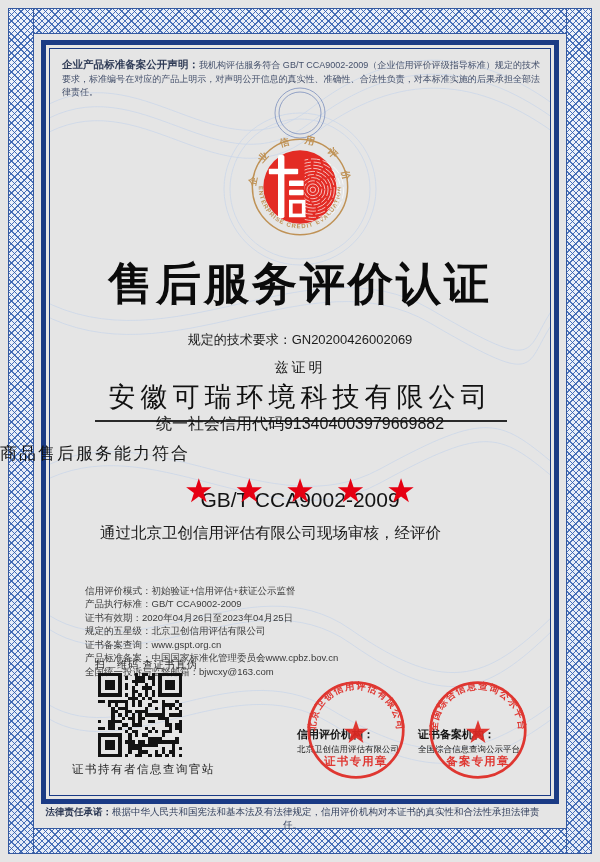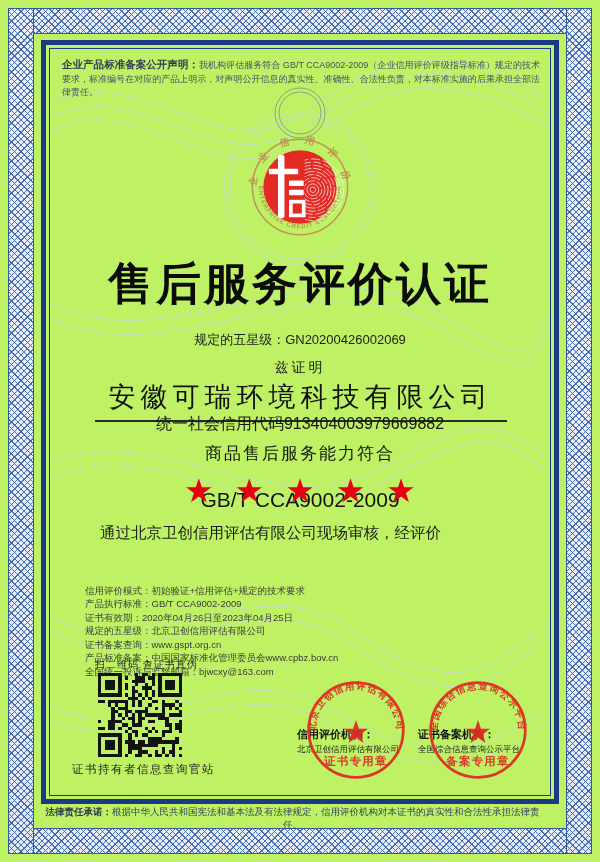--- a/index.html
+++ b/index.html
@@ -1,18 +1,18 @@
 <!DOCTYPE html>
 <html><head>
 <meta charset="utf-8">
 <style>
   html,body{margin:0;padding:0;background:#9aa3ad;}
   .page{
     position:relative;width:600px;height:862px;margin:0 auto;
-    background:#bef264;overflow:hidden;
+    background:#e5e5e5;overflow:hidden;
     font-family:"Liberation Sans","DejaVu Sans",sans-serif;color:#222;
   }
   
   .band{
     position:absolute;background:
       repeating-linear-gradient(45deg, rgba(47,92,173,.85) 0 1px, transparent 1px 4.5px),
       repeating-linear-gradient(-45deg, rgba(47,92,173,.85) 0 1px, transparent 1px 4.5px),
       linear-gradient(#eef2fa,#e4ebf7);
     border:1px solid #35599f;box-sizing:border-box;
   }
@@ -32,21 +32,21 @@
   .emblem{left:245px;top:132px;width:110px;height:110px;}
   .title{left:0;right:0;top:254px;text-align:center;font-size:45px;font-weight:bold;
          letter-spacing:3px;color:#0b0b0b;font-family:Liberation Serif, serif;}
   .cert-no{left:0;right:0;top:331px;text-align:center;font-size:13px;color:#1c1c1c;}
   .attest{left:0;right:0;top:359px;text-align:center;font-size:14px;letter-spacing:3px;color:#1c1c1c;}
   .company-wrap{left:0;right:15px;top:379px;text-align:center;padding-left:16px;}
   .company{display:inline-block;font-size:27px;letter-spacing:5px;color:#111;
            border-bottom:2px solid #2a2a2a;padding:0 14px 5px;}
   .credit-code{left:0;right:0;top:414px;text-align:center;font-size:16px;color:#151515;}
   .credit-code .lbl{}
-  .capability{left:0;right:0;top:442px;text-align:center;font-size:17px;letter-spacing:2px;color:#131313;}
+  .capability{left:0;right:0;top:442px;text-align:left;font-size:17px;letter-spacing:2px;color:#131313;}
   .standard{left:0;right:0;top:463px;text-align:center;font-size:21px;color:#131313;margin-top:25px;}
   .stars{left:0;right:0;top:471px;text-align:center;font-size:33px;color:#e60012;
          letter-spacing:21px;padding-left:21px;box-sizing:border-box;}
   .paragraph{left:100px;width:412px;top:521px;font-size:15.5px;line-height:1.55;color:#1b1b1b;}
   .details{left:85px;top:584px;font-size:9.5px;line-height:1.42;color:#3a3a3a;}
   .qr-hint{left:95px;top:658px;font-size:10px;color:#2b2b2b;letter-spacing:1px;}
   .qr{left:98px;top:673px;width:84px;height:84px;display:grid;
       grid-template-columns:repeat(25,1fr);grid-template-rows:repeat(25,1fr);}
   .qr div{background:transparent;}
   .qr div.on{background:#131313;}
@@ -134,21 +134,21 @@
       <circle cx="74" cy="63" r="23.4" stroke-dasharray="9 2"></circle>
       <circle cx="74" cy="63" r="26.8" stroke-dasharray="11 3"></circle>
       <circle cx="74" cy="63" r="30.2" stroke-dasharray="8 3"></circle>
       <circle cx="74" cy="63" r="33.6" stroke-dasharray="10 3"></circle>
     </g>
   </svg>
 
   <div class="abs title">售后服务评价认证</div>
 
   <div class="abs cert-no">
-    <span>规定的五星级：</span><span>GN20200426002069</span>
+    <span>规定的技术要求：</span><span>GN20200426002069</span>
   </div>
 
   <div class="abs attest">兹证明</div>
 
   <div class="abs company-wrap">
     <span class="company">安徽可瑞环境科技有限公司</span>
   </div>
 
   <div class="abs credit-code">
     <span class="lbl">统一社会信用代码</span><span>913404003979669882</span>
@@ -156,21 +156,21 @@
 
   <div class="abs capability">商品售后服务能力符合</div>
   <div class="abs standard">GB/T CCA9002-2009</div>
   <div class="abs stars">★★★★★</div>
 
   <div class="abs paragraph">
     <div>通过北京卫创信用评估有限公司现场审核，经评价</div>
   </div>
 
   <div class="abs details">
-    <div>信用评价模式：初始验证+信用评估+规定的技术要求</div>
+    <div>信用评价模式：初始验证+信用评估+获证公示监督</div>
     <div>产品执行标准：GB/T CCA9002-2009</div>
     <div>证书有效期：2020年04月26日至2023年04月25日</div>
     <div>规定的五星级：北京卫创信用评估有限公司</div>
     <div>证书备案查询：www.gspt.org.cn</div>
     <div>产品标准备案：中国国家标准化管理委员会www.cpbz.bov.cn</div>
     <div>全国统一投诉与监督邮箱：bjwcxy@163.com</div>
   </div>
 
   <div class="abs qr-hint">扫二维码 查证书真伪</div>
   <div class="abs qr" id="qr">

